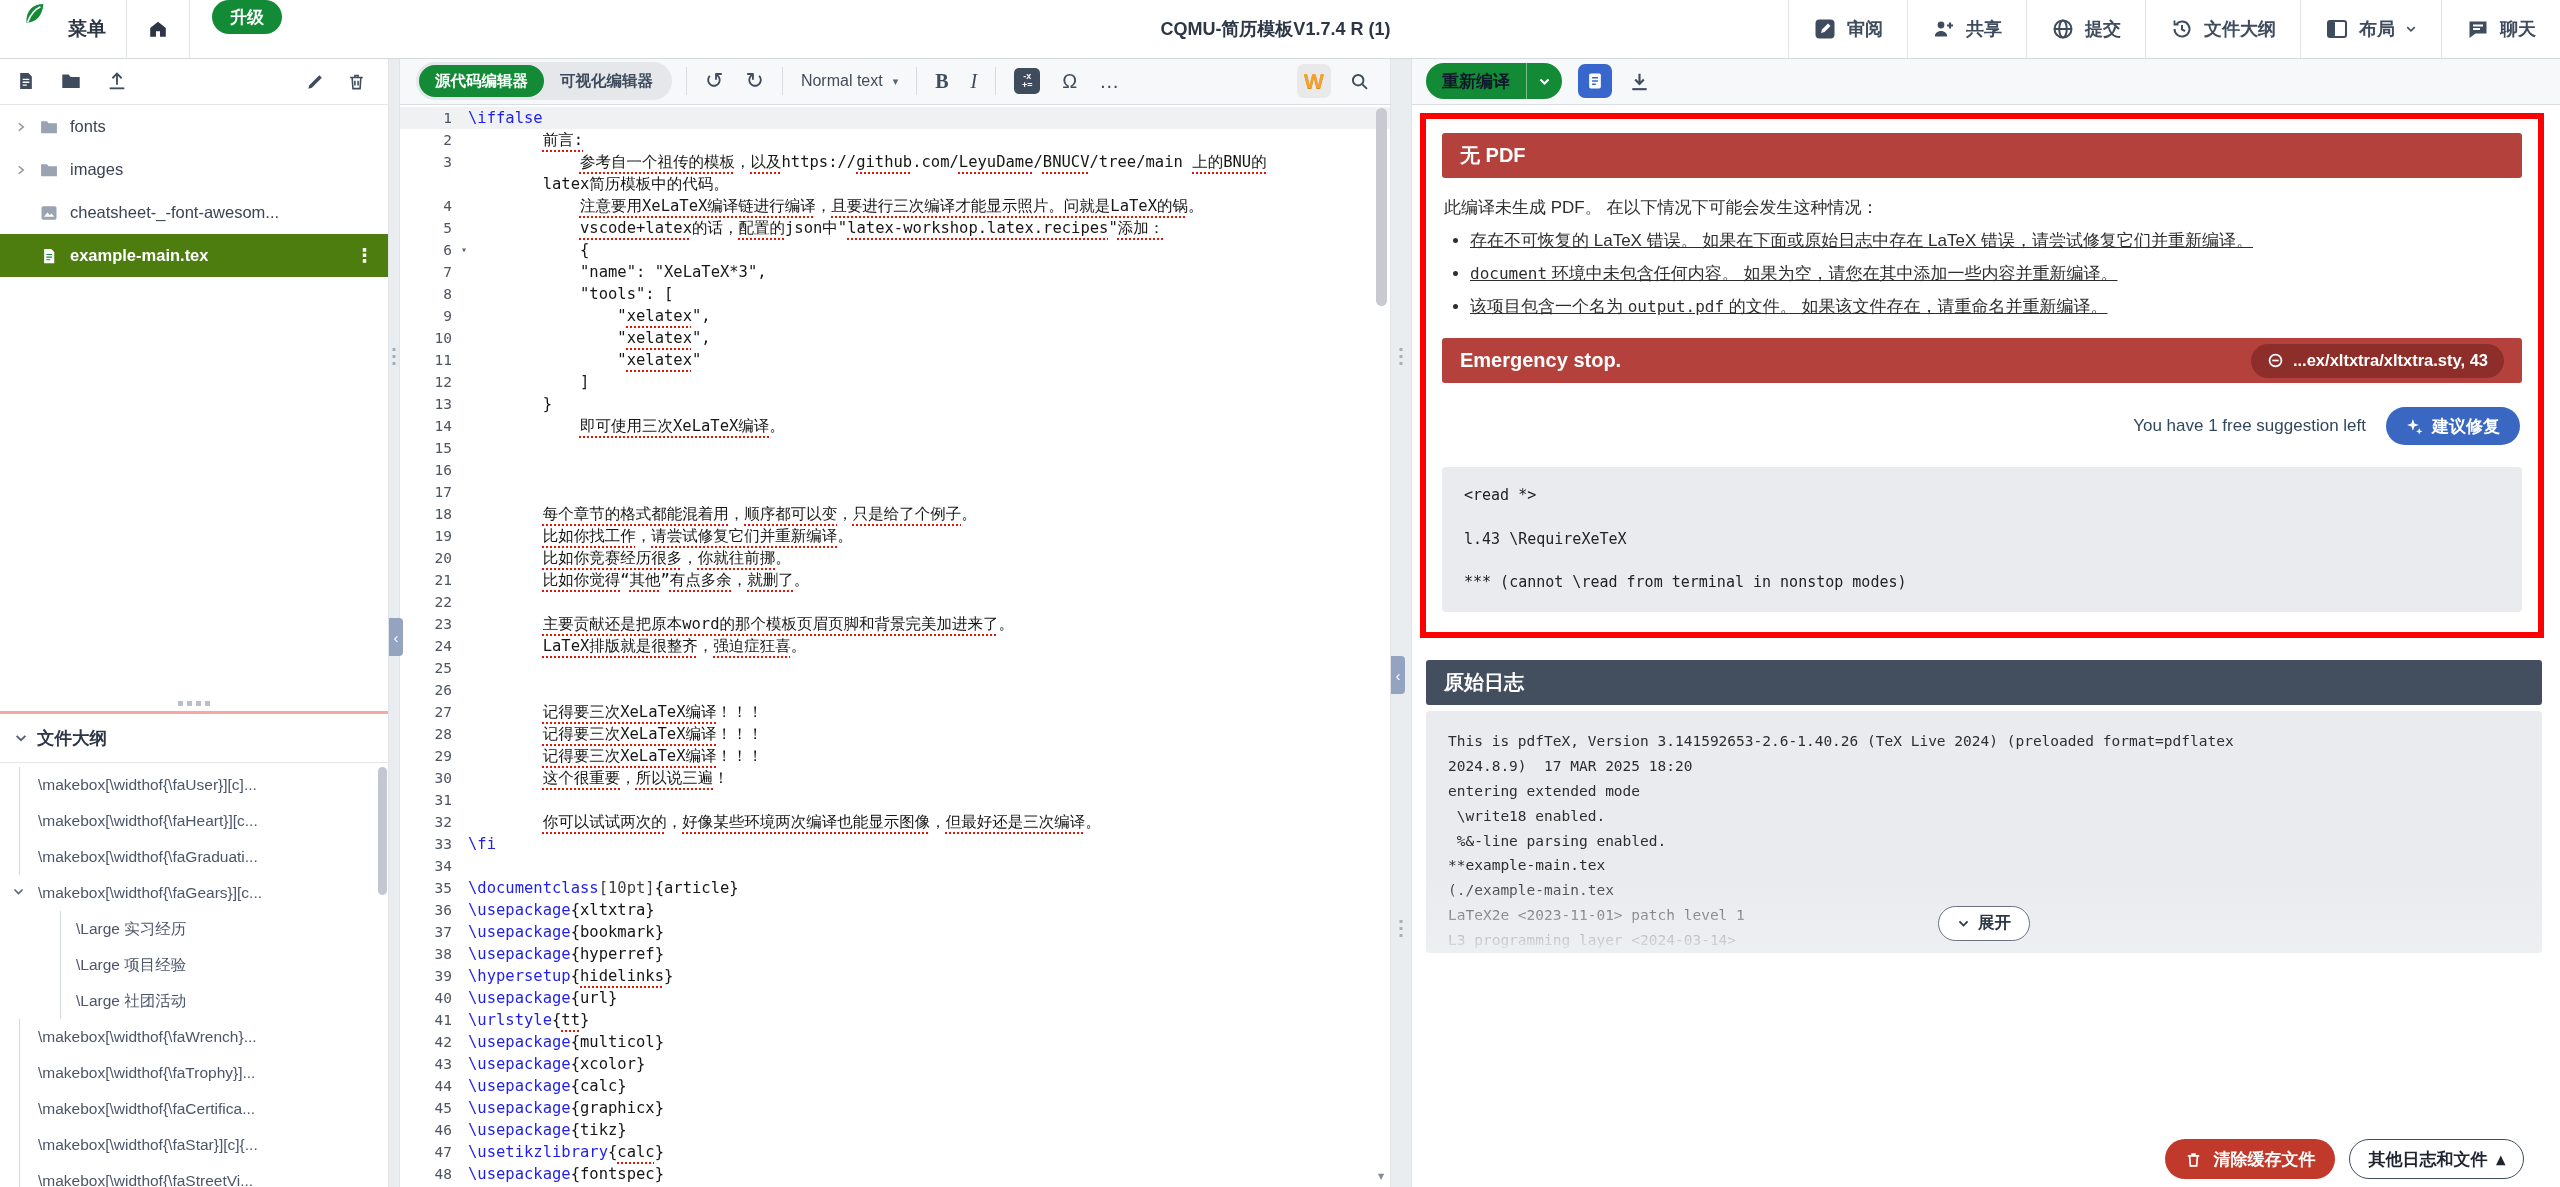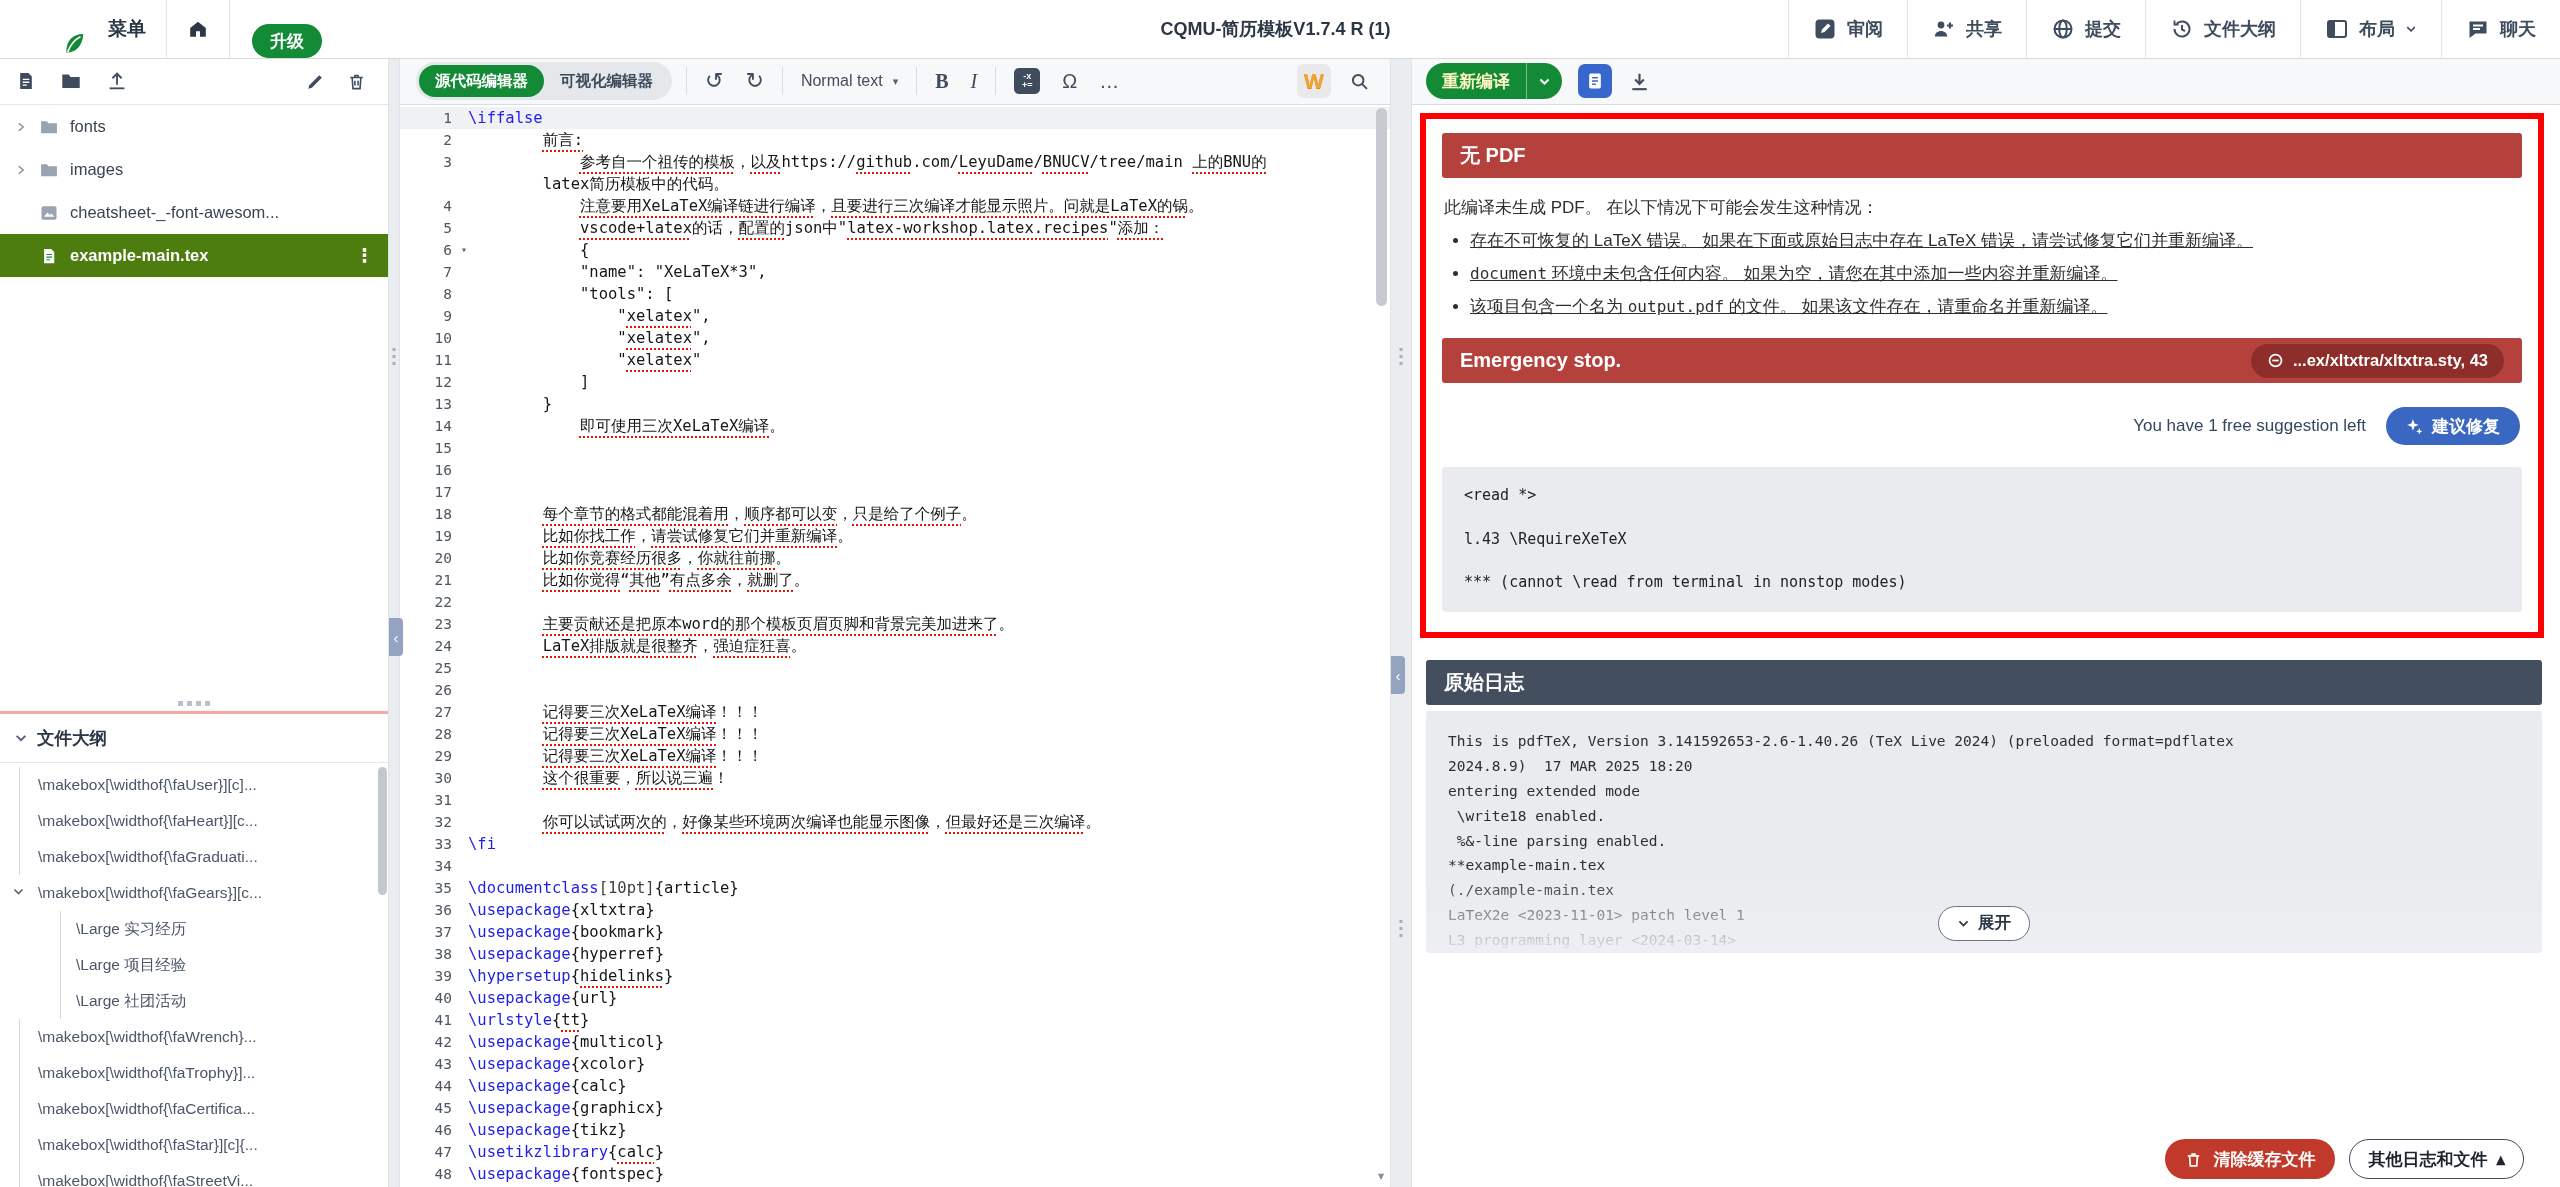--- a/index.html
+++ b/index.html
@@ -5,21 +5,21 @@
   html,body{margin:0;padding:0;}
   body{width:2560px;height:1187px;overflow:hidden;background:#fff;
        font-family:"Liberation Sans","DejaVu Sans",sans-serif;color:#2c3645;}
   .app{position:relative;width:2560px;height:1187px;}
   .mono{font-family:"DejaVu Sans Mono",monospace;}
   svg{display:block;}
 
   
   header{height:58px;display:flex;align-items:center;background:#fff;
          border-bottom:1px solid #d6d9dd;position:relative;z-index:5;}
-  .h-left{display:flex;align-items:flex-end;height:100%;padding-left:40px;}
+  .h-left{display:flex;align-items:flex-start;height:100%;}
   .h-item{display:flex;align-items:center;gap:10px;height:100%;padding:0 20px;
           background:none;border:none;font-size:19px;font-weight:700;color:#2c3645;cursor:pointer;}
   .vdiv{width:1px;height:58px;background:#e2e5e9;}
   .pill-green{background:#138a36;color:#fff;border:none;border-radius:17px;height:34px;
           padding:0 18px;font-size:17px;font-weight:700;margin:0 22px;cursor:pointer;}
   .h-title{position:absolute;left:50%;transform:translateX(-52%);font-size:18px;
            font-weight:600;color:#2c3645;white-space:nowrap;}
   .h-right{margin-left:auto;display:flex;align-items:center;height:100%;}
   .h-act{display:flex;align-items:center;gap:10px;height:100%;padding:0 24px;background:none;
          border:none;border-left:1px solid #e2e5e9;font-size:18px;font-weight:600;color:#3e4c5e;cursor:pointer;}
@@ -99,21 +99,21 @@
   .seg-o{color:#404040;}
   .seg-u{text-decoration:underline dotted #e11606 2px;text-underline-offset:5px;}
   .ed-sb{position:absolute;top:3px;right:3px;width:11px;height:198px;background:#c7cad0;border-radius:6px;}
   .ed-down{position:absolute;bottom:2px;right:4px;color:#868d98;}
 
   
   .pdfpane{flex:1;min-width:0;display:flex;flex-direction:column;position:relative;background:#fff;}
   .pdf-toolbar{height:46px;background:#f7f8f9;border-bottom:1px solid #d9dce0;display:flex;
                align-items:center;gap:16px;padding:0 14px;flex:none;}
   .recompile{display:flex;height:36px;border-radius:18px;overflow:hidden;cursor:pointer;}
-  .rc-main{background:#138a36;color:#fef9c3;border:none;font-size:17px;font-weight:700;
+  .rc-main{background:#138a36;color:#0f172a;border:none;font-size:17px;font-weight:700;
            padding:0 16px;cursor:pointer;}
   .rc-arrow{background:#138a36;border:none;border-left:1px solid rgba(255,255,255,.45);
             padding:0 11px;display:flex;align-items:center;cursor:pointer;}
   .pdf-toggle{width:34px;height:34px;background:#3766cc;border:none;border-radius:7px;
               display:flex;align-items:center;justify-content:center;cursor:pointer;}
   .pdf-body{flex:1;overflow:hidden;position:relative;padding:6px 16px 0 8px;}
   .errbox{border:6px solid #ff0000;background:#fff;padding:14px 16px 20px;margin-top:2px;}
   .banner{background:#b5413c;color:#fff;border-radius:3px;height:45px;display:flex;
           align-items:center;padding:0 18px;font-size:20px;font-weight:700;}
   .intro{font-size:17px;color:#2e2e2e;margin:18px 2px 6px;}

